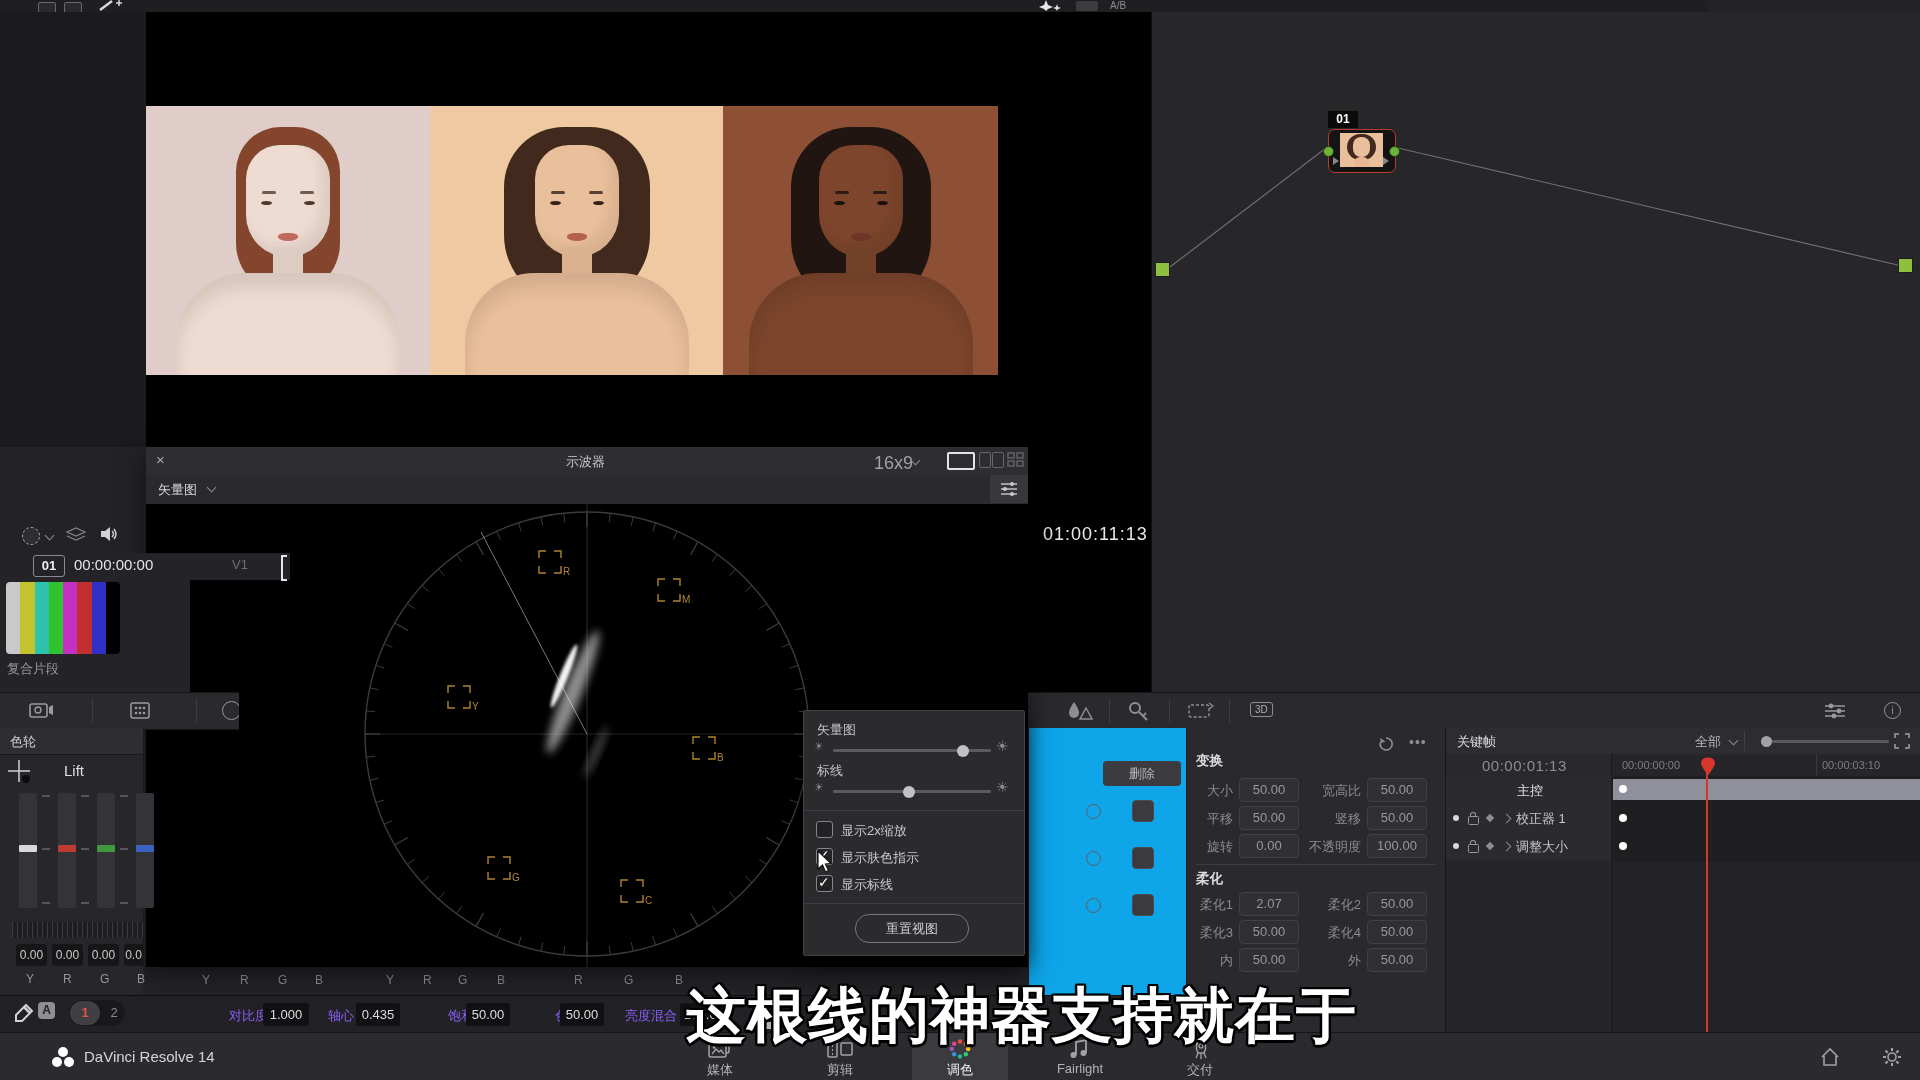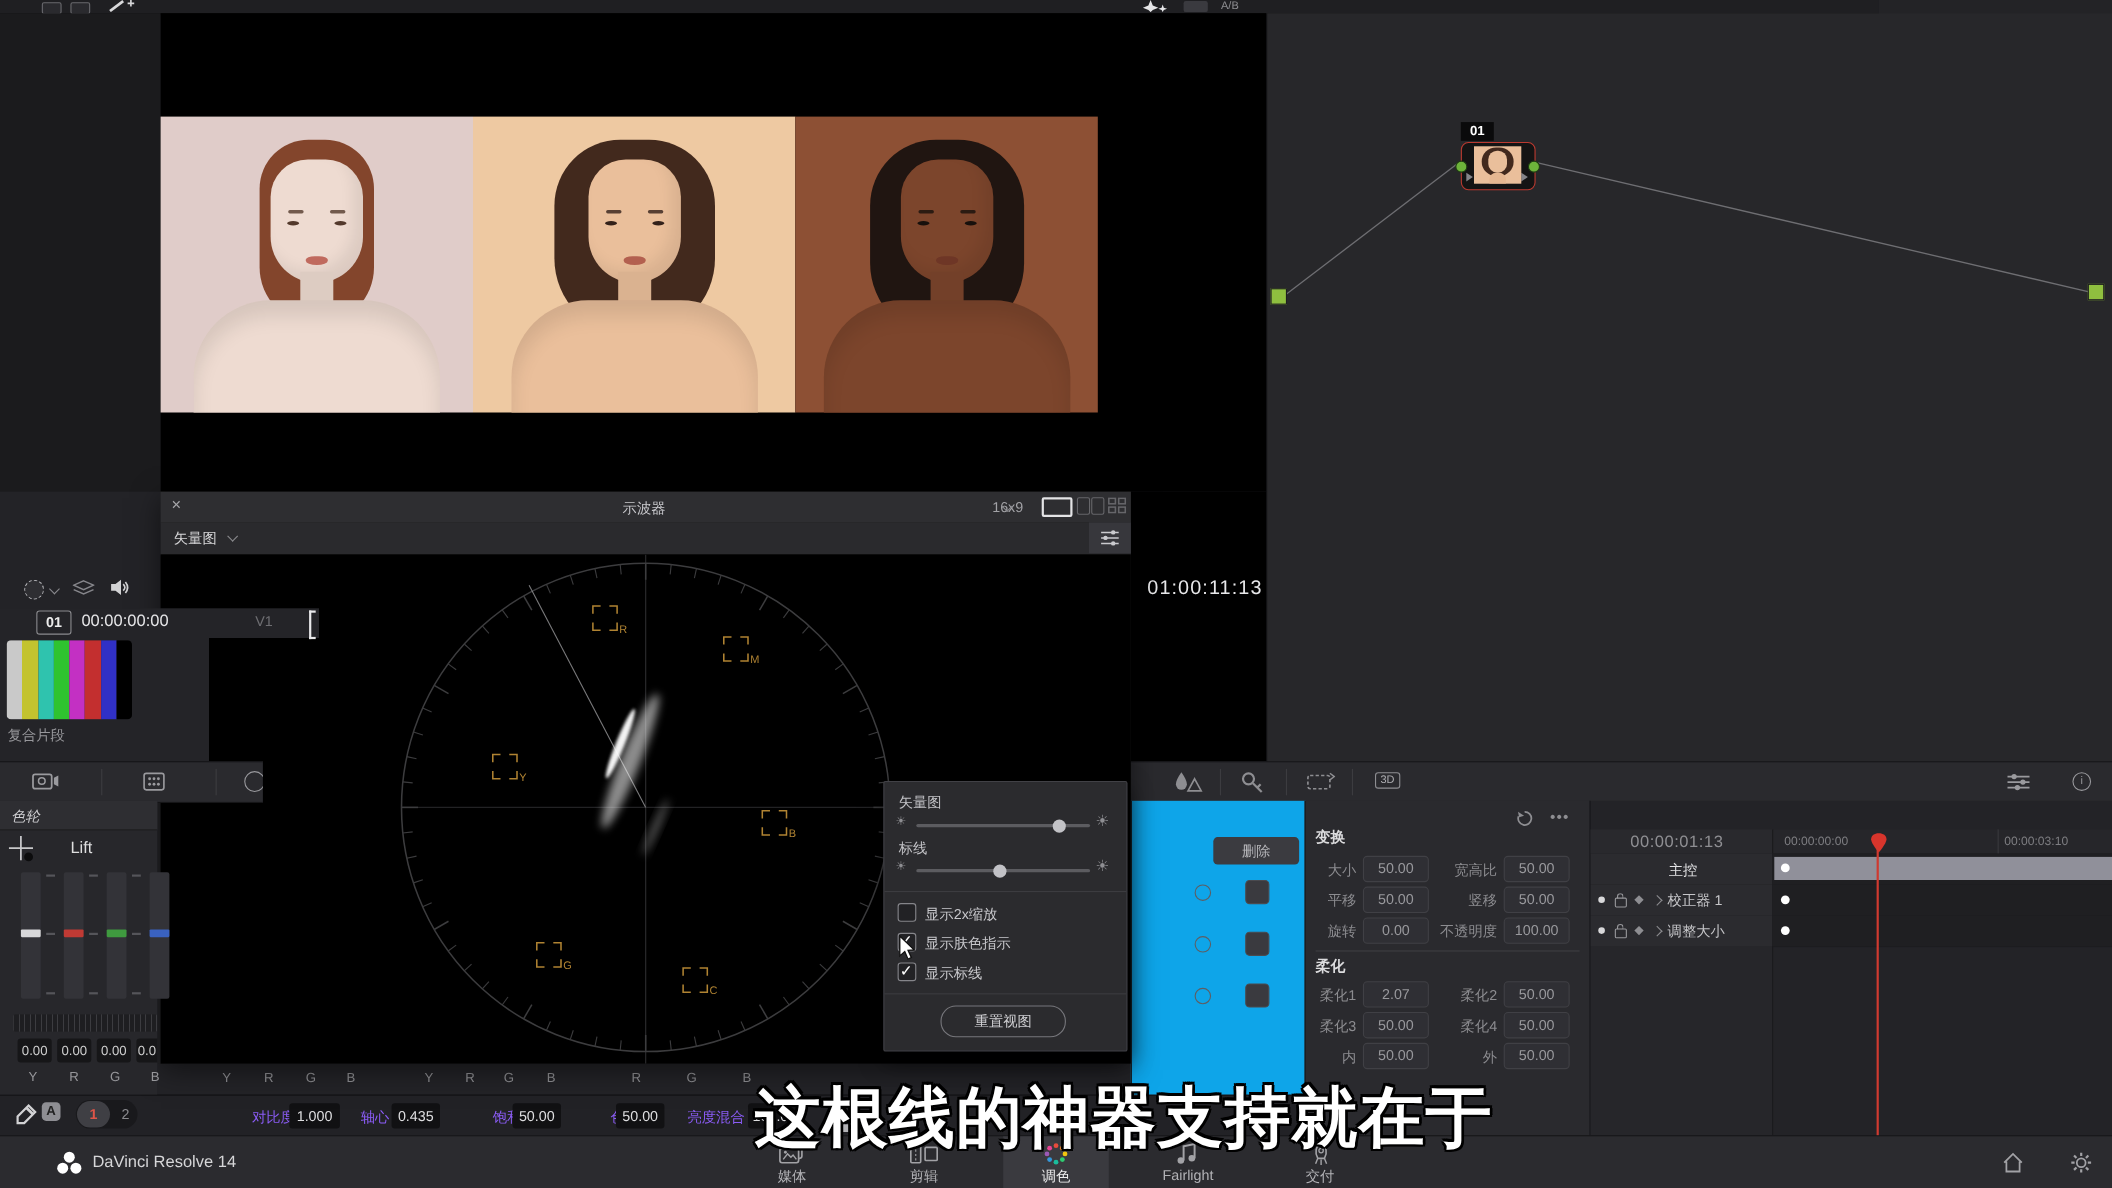--- a/index.html
+++ b/index.html
@@ -32,21 +32,21 @@
   #clipnum{left:33px;top:2px;width:30px;height:20px;border:1px solid #8a8a8e;border-radius:3px;color:#eee;font-size:13px;font-weight:bold;text-align:center;line-height:20px;}
   #colorbars{left:6px;top:2px;width:114px;height:72px;border-radius:4px;overflow:hidden;display:flex;}
   #colorbars div{flex:1;}
   
   .toolbar{background:#2a2a2e;border-top:1px solid #151517;border-bottom:1px solid #151517;}
   #toolbar-left{left:0;top:692px;width:239px;height:36px;z-index:22;overflow:hidden;}
   #toolbar-right{left:1028px;top:692px;width:892px;height:36px;}
   .tsep{position:absolute;top:6px;width:1px;height:24px;background:#3c3c40;}
   
   #wheels{left:0;top:728px;width:143px;height:267px;background:#27272b;z-index:22;}
-  #wheels-hd{left:0;top:0;width:143px;height:26px;background:#2e2e32;border-bottom:1px solid #1a1a1c;font-style:italic;}
+  #wheels-hd{left:0;top:0;width:143px;height:26px;background:#2e2e32;border-bottom:1px solid #1a1a1c;}
   .slider-track{position:absolute;top:65px;width:18px;height:115px;background:#333338;border-radius:2px;}
   .slider-handle{position:absolute;left:0;top:52px;width:18px;height:7px;border-radius:1px;}
   .sdash{position:absolute;width:8px;height:2px;background:#55555a;}
   #tickstrip{left:12px;top:194px;width:131px;height:16px;background:#1e1e21;
     background-image:repeating-linear-gradient(90deg,#3c3c40 0 1px,transparent 1px 5px);border-radius:2px;}
   .wvbox{position:absolute;top:216px;width:31px;height:22px;background:#161618;border-radius:3px;color:#cccccc;font-size:12px;text-align:center;line-height:22px;}
   .wlbl{position:absolute;top:244px;font-size:12px;color:#96969a;}
   
   #scope{left:146px;top:447px;width:882px;height:520px;z-index:10;box-shadow:0 6px 24px rgba(0,0,0,.5);}
   #scope-title{position:absolute;left:0;top:0;width:882px;height:28px;background:#2e2e31;border-bottom:1px solid #1a1a1c;}
@@ -331,21 +331,21 @@
       <span style="left: 354px;">B</span>
       <span style="left: 431px;">R</span>
       <span style="left: 481px;">G</span>
       <span style="left: 532px;">B</span>
     </div>
 
   <div class="abs" id="scope">
     <div id="scope-title">
       <span class="abs" style="left:10px;top:4px;font-size:15px;color:#a8a8ac;">×</span>
       <span class="abs" style="left:420px;top:6px;font-size:13px;color:#cacace;">示波器</span>
-      <span class="abs" style="left:728px;top:6px;font-size:13px;color:#a2a2a6;margin-left:28px;">16x9</span>
+      <span class="abs" style="left:728px;top:6px;font-size:18px;color:#a2a2a6;">16x9</span>
       <span class="chev abs" style="left:766px;top:10px;"></span>
       <div class="viewbtn" style="left:801px;width:24px;border:2px solid #e4e4e6;"></div>
       <div class="viewbtn" style="left:833px;width:10px;border:1.5px solid #66666a;"></div>
       <div class="viewbtn" style="left:846px;width:10px;border:1.5px solid #66666a;"></div>
       <svg class="abs" style="left:861px;top:5px;" width="17" height="15">
         <g fill="none" stroke="#66666a" stroke-width="1.4">
             <rect x="1" y="1" width="6" height="5"></rect>
             <rect x="10" y="1" width="6" height="5"></rect>
             <rect x="1" y="9" width="6" height="5"></rect>
             <rect x="10" y="9" width="6" height="5"></rect>
@@ -586,20 +586,37 @@
     </div>
     <div class="trow" style="top:219px;">
       <span class="tl1">内</span>
         <span class="tb1">50.00</span>
       <span class="tl2">外</span>
         <span class="tb2">50.00</span>
     </div>
   </div>
 
   <div class="abs" id="keyframes">
+    <div id="kf-hd">
+      <span class="abs" style="left:11px;top:5px;font-size:13px;color:#dedee0;">关键帧</span>
+      <span class="abs" style="left:249px;top:5px;font-size:13px;color:#b8b8bc;">全部</span>
+      <span class="chev abs" style="left:284px;top:9px;"></span>
+      <div class="abs" style="left:298px;top:3px;width:1px;height:20px;background:#404044;"></div>
+      <div class="abs" style="left:317px;top:12px;width:126px;height:2.5px;background:#5a5a5e;border-radius:2px;">
+        <div class="abs" style="left:-2px;top:-4px;width:11px;height:11px;border-radius:50%;background:#a2a2a6;"></div>
+      </div>
+      <svg class="abs" style="left:448px;top:5px;" width="16" height="16">
+        <g stroke="#a0a0a4" stroke-width="1.5" fill="none">
+            <path d="M1 5 L1 1 L5 1"></path>
+            <path d="M11 1 L15 1 L15 5"></path>
+            <path d="M15 11 L15 15 L11 15"></path>
+            <path d="M5 15 L1 15 L1 11"></path>
+          </g>
+      </svg>
+    </div>
     <div id="kf-ruler">
       <div class="abs" style="left:0;top:0;width:165px;height:22px;background:#29292d;border-right:1px solid #1a1a1c;">
         <span class="abs" style="left:36px;top:3px;font-size:15px;color:#8e8e92;letter-spacing:.5px;">00:00:01:13</span>
       </div>
       <span class="abs" style="left:176px;top:5px;font-size:11px;color:#7e7e82;">00:00:00:00</span>
       <div class="abs" style="left:370px;top:0;width:1px;height:22px;background:#3a3a3e;"></div>
       <span class="abs" style="left:376px;top:5px;font-size:11px;color:#7e7e82;">00:00:03:10</span>
       <svg class="abs" style="left:252px;top:2px;" width="20" height="20">
         <path d="M10 19 C10 19 3 11 3 7 C3 3.5 6 1.5 10 1.5 C14 1.5 17 3.5 17 7 C17 11 10 19 10 19 Z" fill="#d8352c"></path>
       </svg>

